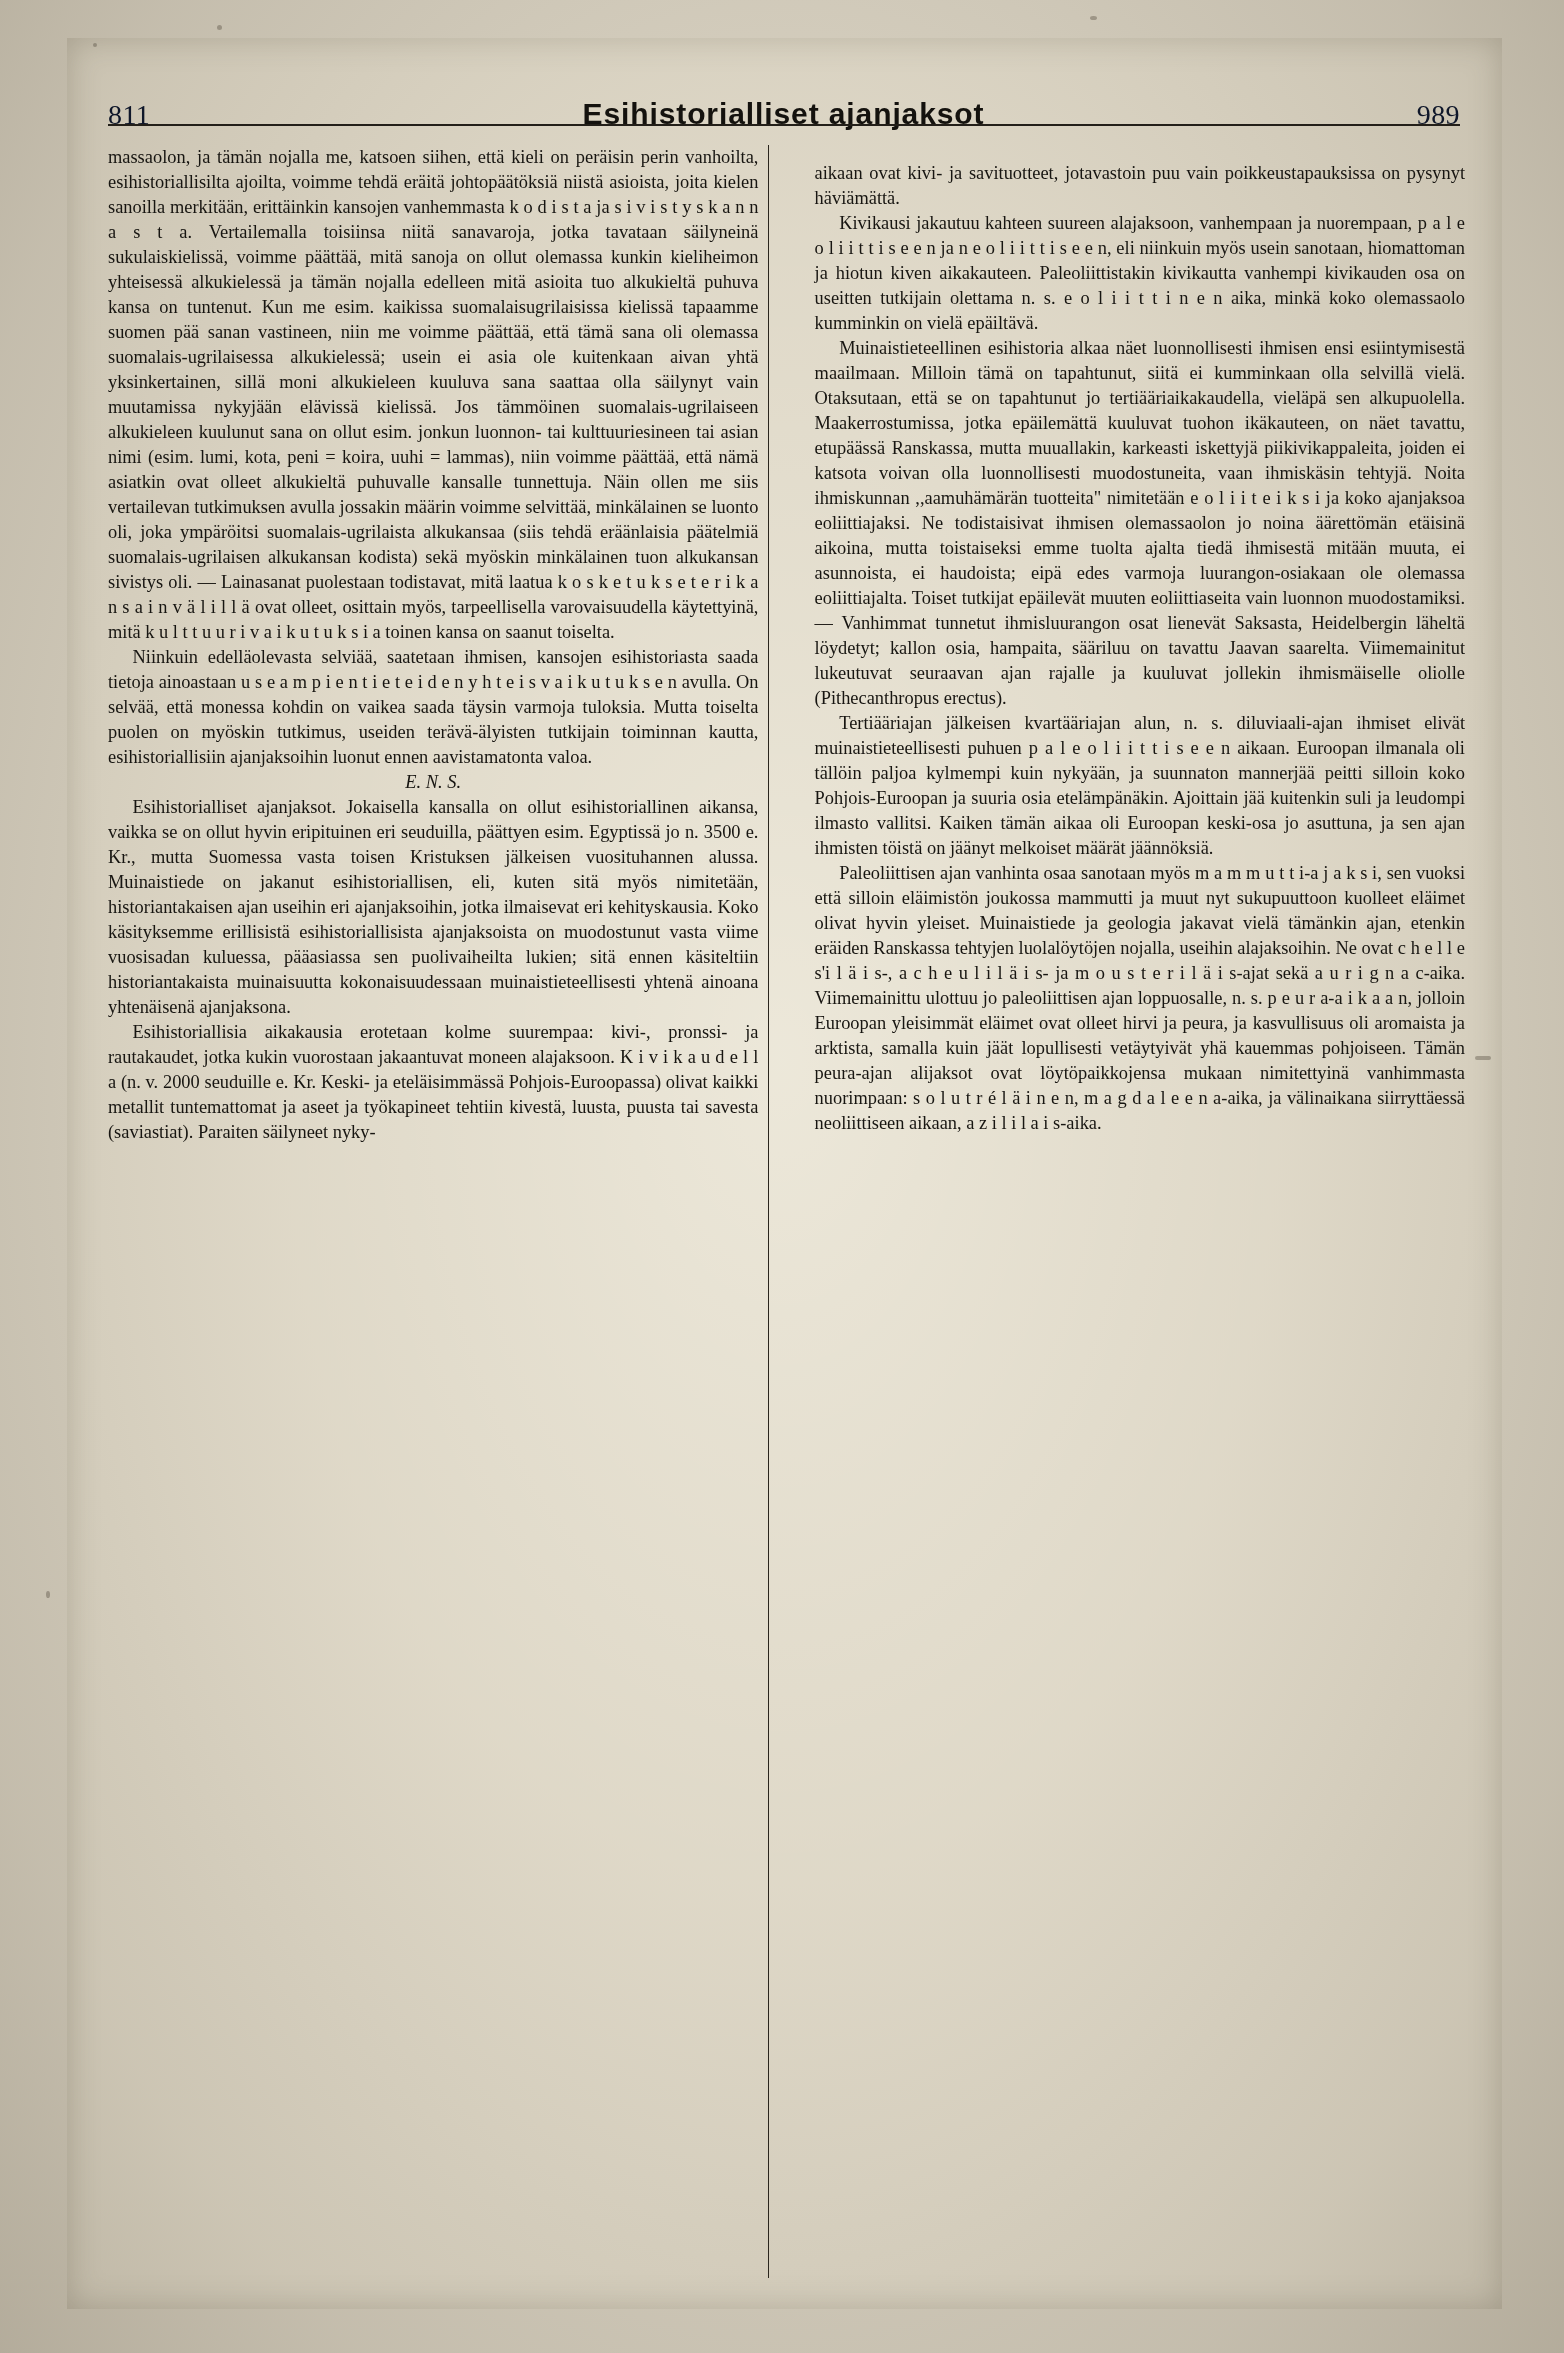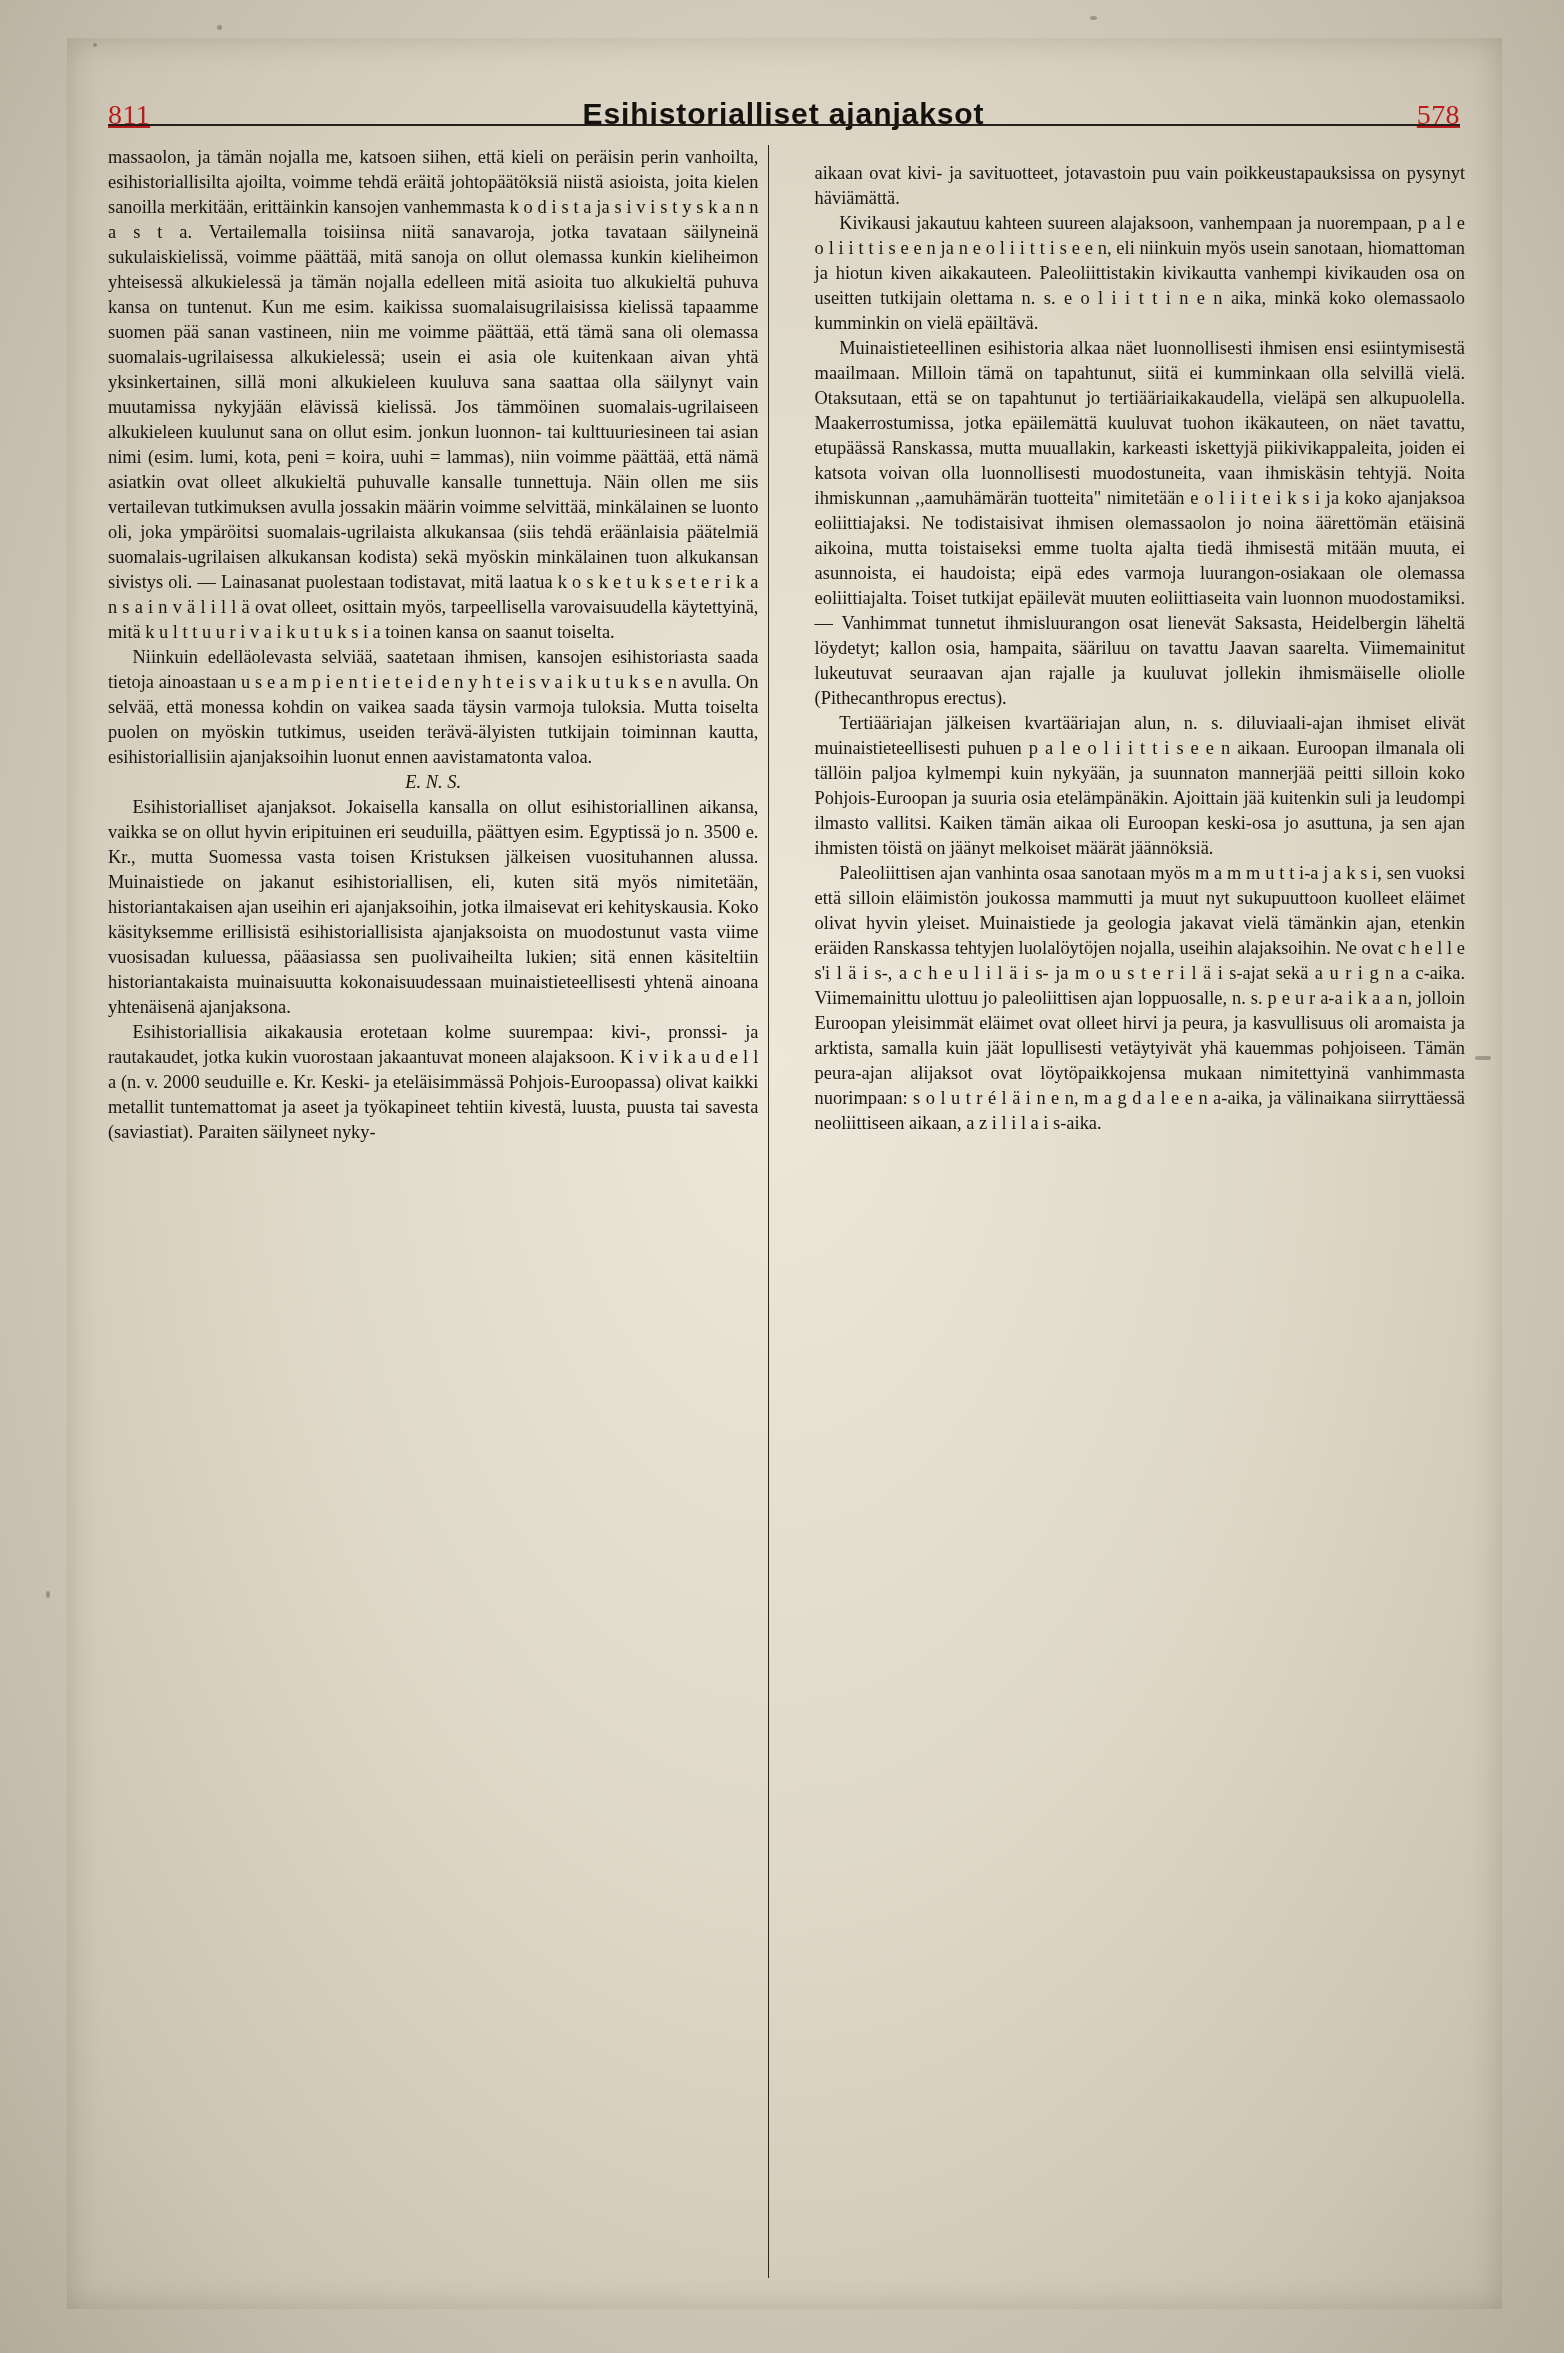--- a/index.html
+++ b/index.html
@@ -41,23 +41,22 @@
     width: 1352px;
     height: 43px;
     display: flex;
     align-items: baseline;
     justify-content: space-between;
     z-index: 4;
   }
   .folio {
     font-size: 28px;
     letter-spacing: 0.4px;
-    color: #b91c1c;
+    color: #0f172a;
     font-family: "Liberation Serif", serif;
-    text-decoration: underline;
   }
   .header-title {
     font-size: 30px;
     font-weight: bold;
     letter-spacing: 0.9px;
     color: #14120e;
     font-family: "Liberation Sans", sans-serif;
     margin-top: 28px;
   }
   .rule {
@@ -114,21 +113,21 @@
 </style>
 </head>
 <body>
 
 <div class="page">
   <div class="sheet"></div>
 
   <div class="header">
     <span class="folio">811</span>
     <span class="header-title">Esihistorialliset ajanjaksot</span>
-    <span class="folio">578</span>
+    <span class="folio">989</span>
   </div>
   <div class="rule"></div>
 
   <div class="columns">
 
     <div class="col left">
       <p class="noindent"><span>massaolon, ja tämän nojalla me, katsoen siihen, että kieli on peräisin perin vanhoilta, esihistoriallisilta ajoilta, voimme tehdä eräitä johtopäätöksiä niistä asioista, joita kielen sanoilla merkitään, erittäinkin kansojen vanhemmasta k o d i s t a   ja   s i v i s t y s k a n n a s t a.   Vertailemalla toisiinsa niitä sanavaroja, jotka tavataan säilyneinä sukulaiskielissä, voimme päättää, mitä sanoja on ollut olemassa kunkin kieliheimon yhteisessä alkukielessä ja tämän nojalla edelleen mitä asioita tuo alkukieltä puhuva kansa on tuntenut. Kun me esim. kaikissa suomalaisugrilaisissa kielissä tapaamme suomen pää sanan vastineen, niin me voimme päättää, että tämä sana oli olemassa suomalais-ugrilaisessa alkukielessä; usein ei asia ole kuitenkaan aivan yhtä yksinkertainen, sillä moni alkukieleen kuuluva sana saattaa olla säilynyt vain muutamissa nykyjään elävissä kielissä. Jos tämmöinen suomalais-ugrilaiseen alkukieleen kuulunut sana on ollut esim. jonkun luonnon- tai kulttuuriesineen tai asian nimi (esim. lumi, kota, peni = koira, uuhi = lammas), niin voimme päättää, että nämä asiatkin ovat olleet alkukieltä puhuvalle kansalle tunnettuja. Näin ollen me siis vertailevan tutkimuksen avulla jossakin määrin voimme selvittää, minkälainen se luonto oli, joka ympäröitsi suomalais-ugrilaista alkukansaa (siis tehdä eräänlaisia päätelmiä suomalais-ugrilaisen alkukansan kodista) sekä myöskin minkälainen tuon alkukansan sivistys oli. — Lainasanat puolestaan todistavat, mitä laatua k o s k e t u k s e t   e r i   k a n s a i n   v ä l i l l ä  ovat olleet, osittain myös, tarpeellisella varovaisuudella käytettyinä, mitä k u l t t u u r i v a i k u t u k s i a  toinen kansa on saanut toiselta.</span></p>
       <p><span>Niinkuin edelläolevasta selviää, saatetaan ihmisen, kansojen esihistoriasta saada tietoja ainoastaan u s e a m p i e n   t i e t e i d e n   y h t e i s v a i k u t u k s e n  avulla. On selvää, että monessa kohdin on vaikea saada täysin varmoja tuloksia. Mutta toiselta puolen on myöskin tutkimus, useiden terävä-älyisten tutkijain toiminnan kautta, esihistoriallisiin ajanjaksoihin luonut ennen aavistamatonta valoa.</span></p>
       <p class="center"><span class="it">E. N. S.</span></p>
       <p><span>Esihistorialliset ajanjaksot. Jokaisella kansalla on ollut esihistoriallinen aikansa, vaikka se on ollut hyvin eripituinen eri seuduilla, päättyen esim. Egyptissä jo n. 3500 e. Kr., mutta Suomessa vasta toisen Kristuksen jälkeisen vuosituhannen alussa. Muinaistiede on jakanut esihistoriallisen, eli, kuten sitä myös nimitetään, historiantakaisen ajan useihin eri ajanjaksoihin, jotka ilmaisevat eri kehityskausia. Koko käsityksemme erillisistä esihistoriallisista ajanjaksoista on muodostunut vasta viime vuosisadan kuluessa, pääasiassa sen puolivaiheilta lukien; sitä ennen käsiteltiin historiantakaista muinaisuutta kokonaisuudessaan muinaistieteellisesti yhtenä ainoana yhtenäisenä ajanjaksona.</span></p>

